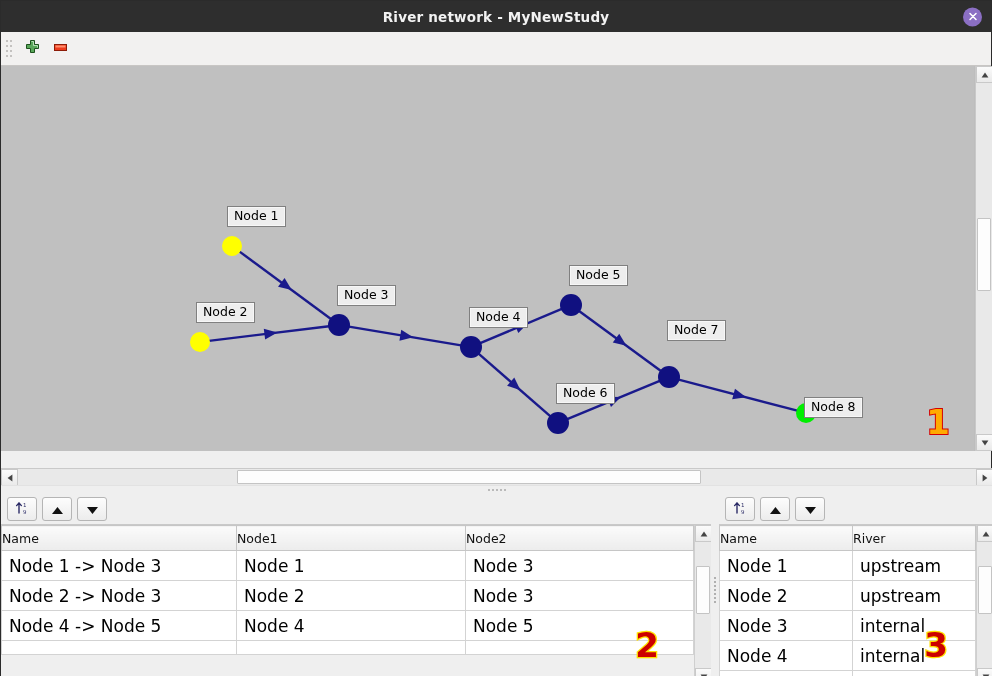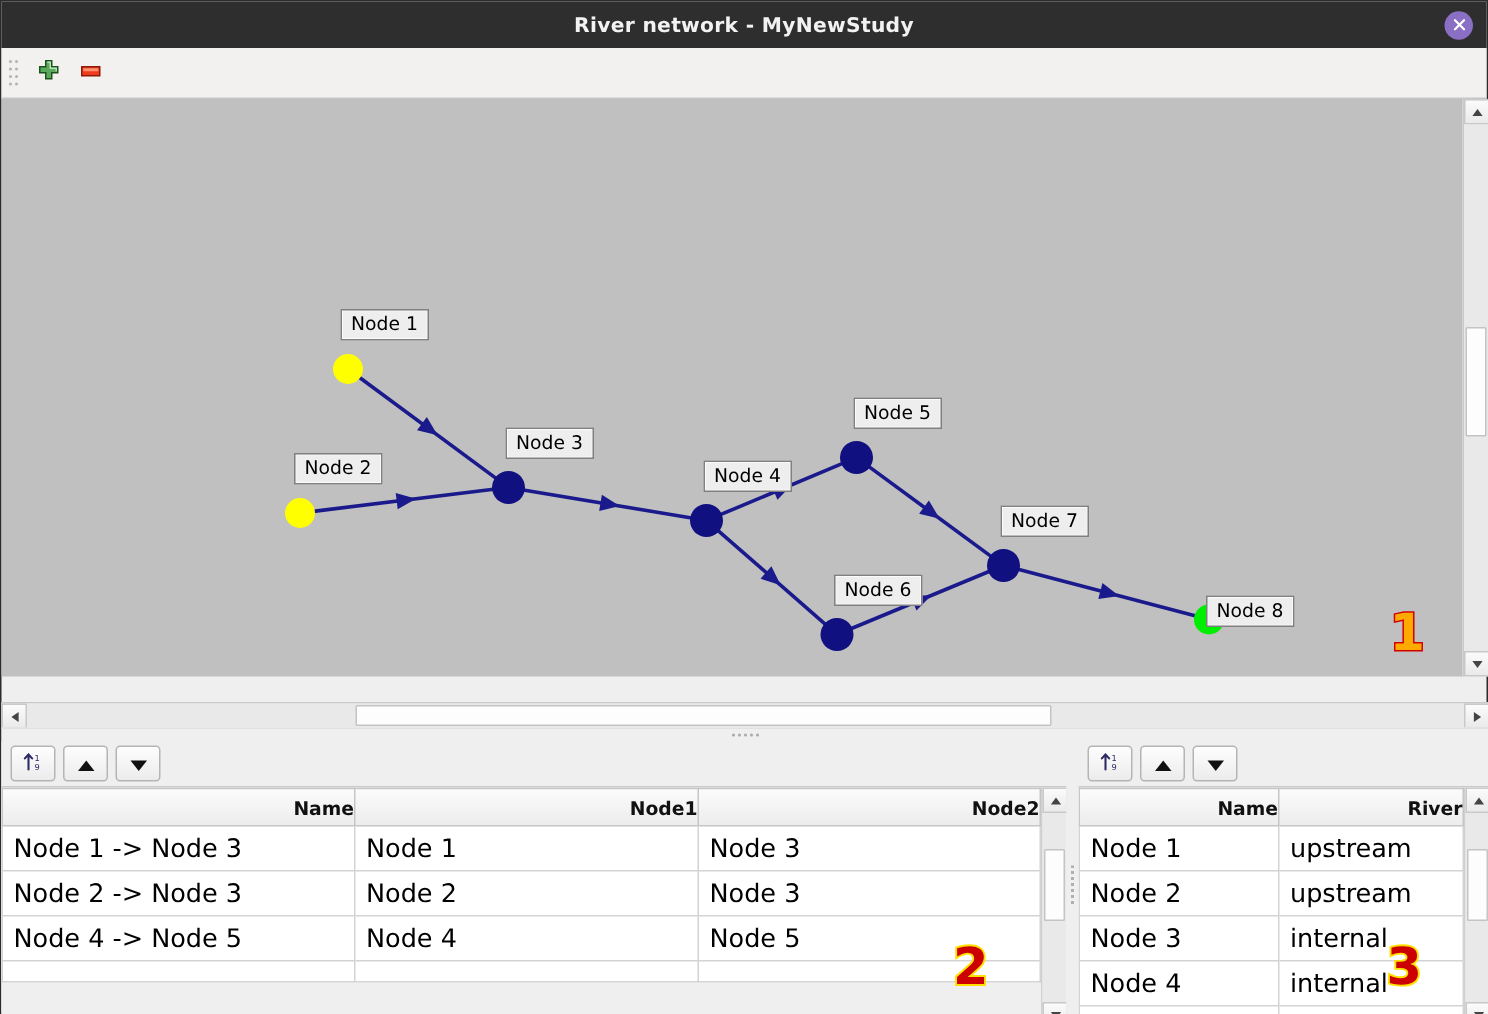--- a/index.html
+++ b/index.html
@@ -168,25 +168,25 @@
   }
   table.grid {
     border-collapse: collapse;
     table-layout: fixed;
     background: #fff;
     width: 100%;
   }
   table.grid th {
     background: linear-gradient(#fbfbfb, #ececec);
     border: 1px solid #c6c6c6;
-    font-weight: bold;
+    font-weight: normal;
     font-size: 12.5px;
     height: 25px;
     color: #111;
-    text-align: right;
+    text-align: left;
   }
   table.grid td {
     border: 1px solid #d3d3d3;
     border-top: none;
     height: 30px;
     font-size: 17px;
     color: #000;
     padding: 0 7px;
     background: #fff;
     white-space: nowrap;
@@ -280,21 +280,21 @@
             <circle cx="805" cy="347" r="10" fill="#00ee00"></circle>
           </g>
       </svg>
       <div id="labels-layer">
           <div class="node-label" style="left: 226px; top: 140px;">Node 1</div>
           <div class="node-label" style="left: 195px; top: 236px;">Node 2</div>
           <div class="node-label" style="left: 336px; top: 219px;">Node 3</div>
           <div class="node-label" style="left: 468px; top: 241px;">Node 4</div>
           <div class="node-label" style="left: 568px; top: 199px;">Node 5</div>
           <div class="node-label" style="left: 555px; top: 317px; text-align: right;">Node 6</div>
-          <div class="node-label" style="left: 666px; top: 271px; text-align: center;">Node 7</div>
+          <div class="node-label" style="left: 666px; top: 254px; text-align: center;">Node 7</div>
           <div class="node-label" style="left: 803px; top: 307px; margin-top: 24px;">Node 8</div>
         </div>
       <div class="marker m1" style="right:24px; bottom:12px;">1</div>
     </div>
 
     <div class="vscroll">
       <div class="sb-arrow">
         <svg width="8" height="6" viewBox="0 0 8 6">
             <path d="M4 0.6 L7.4 5.4 L0.6 5.4 Z" fill="#444"></path>
           </svg>

